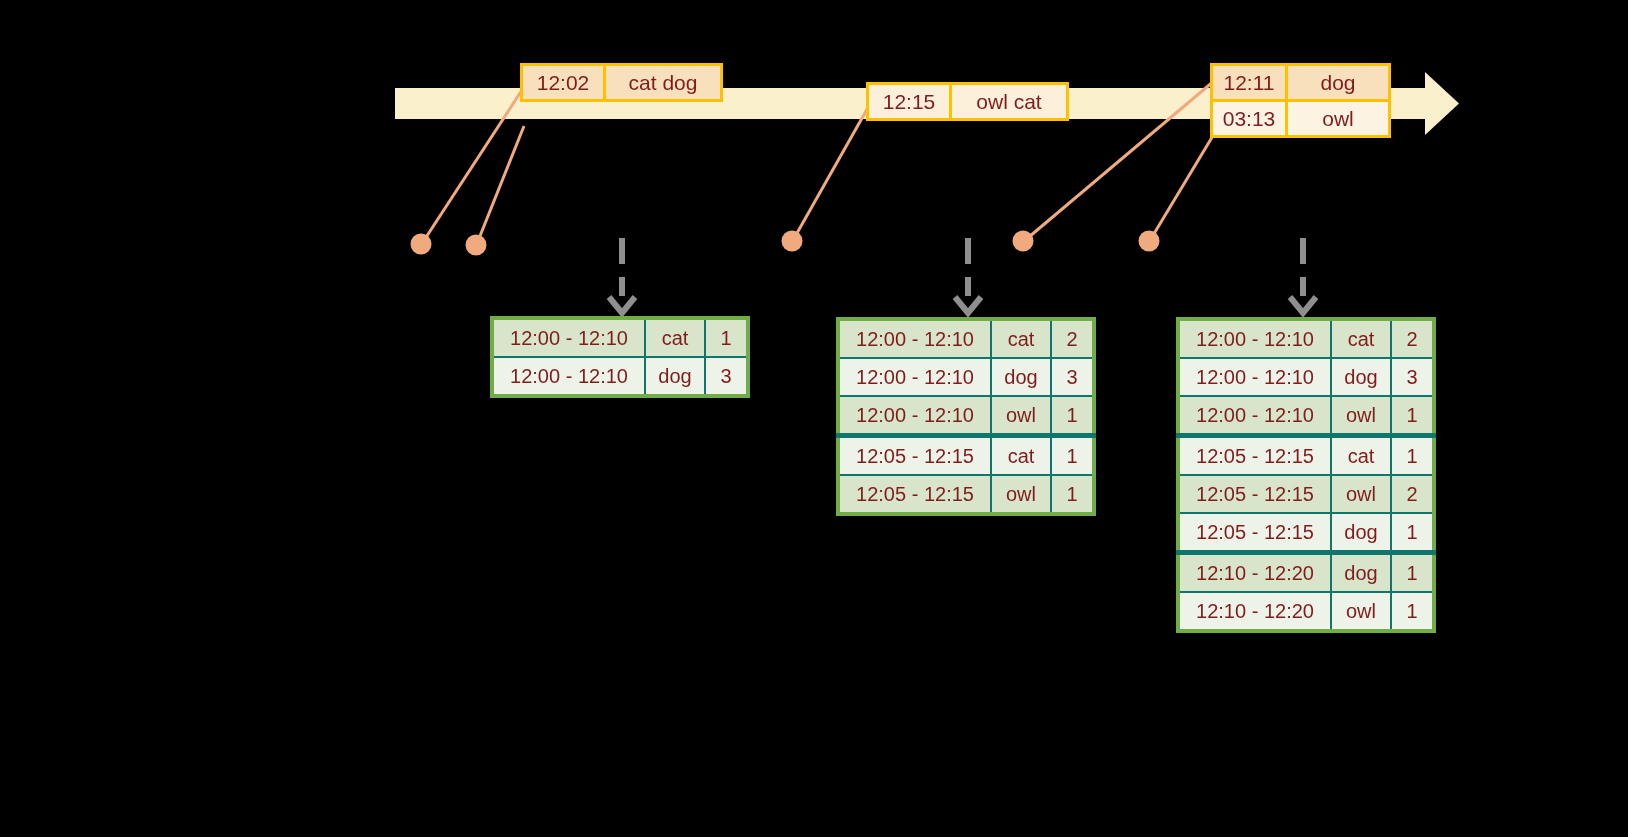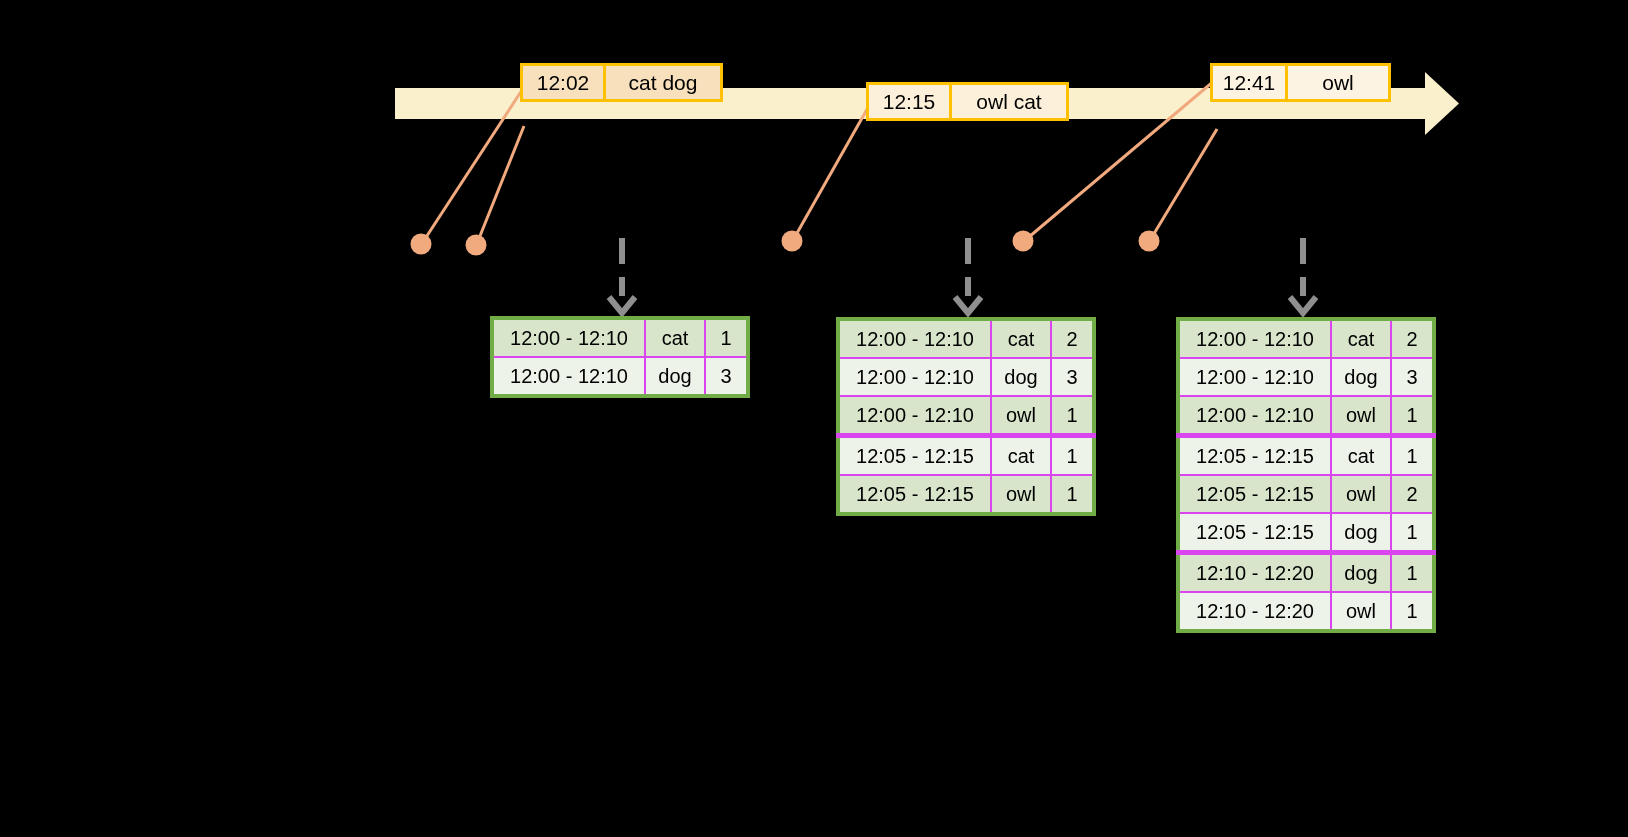--- a/index.html
+++ b/index.html
@@ -1,21 +1,21 @@
 <!DOCTYPE html>
 <html><head>
 <meta charset="utf-8">
 <style>
   html,body{margin:0;padding:0;background:#000;}
   .canvas{
     position:relative;
     width:1628px;height:837px;
     background:#000000;
     font-family:"Liberation Sans", sans-serif;
-    color:#000000;
+    color:#7f1d1d;
     overflow:hidden;
   }
   svg.layer{position:absolute;left:0;top:0;}
 
   
   table.et{
     position:absolute;
     border-collapse:collapse;
     font-size:21px;
   }
@@ -35,21 +35,21 @@
   tr.cream2 td{background:#FCF0DA;}
 
   
   table.gt{
     position:absolute;
     border-collapse:collapse;
     border:4px solid #70AD47;
     font-size:20px;
   }
   table.gt td{
-    border:2px solid #d946ef;
+    border:2px solid #0f766e;
     height:36px;
     text-align:center;
     vertical-align:middle;
     padding:0;
   }
   table.gt tr.grp td{border-top-width:5px;}
   .gt .c-win{width:150px;}
   .gt .c-word{width:58px;}
   .gt .c-cnt{width:40px;}
   tr.r-dark td{background:#D8E5CA;}
@@ -104,22 +104,26 @@
     <tbody>
         <tr class="cream2">
       <td class="t">12:15</td>
       <td class="w">owl cat</td>
     </tr>
   </tbody>
     </table>
 
   <table class="et et3" style="left:1210px;top:63px;">
     <tbody>
+        <tr class="peach">
+      <td class="t">12:11</td>
+      <td class="w">dog</td>
+    </tr>
     <tr class="cream">
-      <td class="t">12:41</td>
+      <td class="t">03:13</td>
       <td class="w">owl</td>
     </tr>
   </tbody>
     </table>
 
   <table class="gt" style="left:490px;top:316px;">
     <tbody>
         <tr class="r-dark">
       <td class="c-win">12:00 - 12:10</td>
       <td class="c-word">cat</td>

